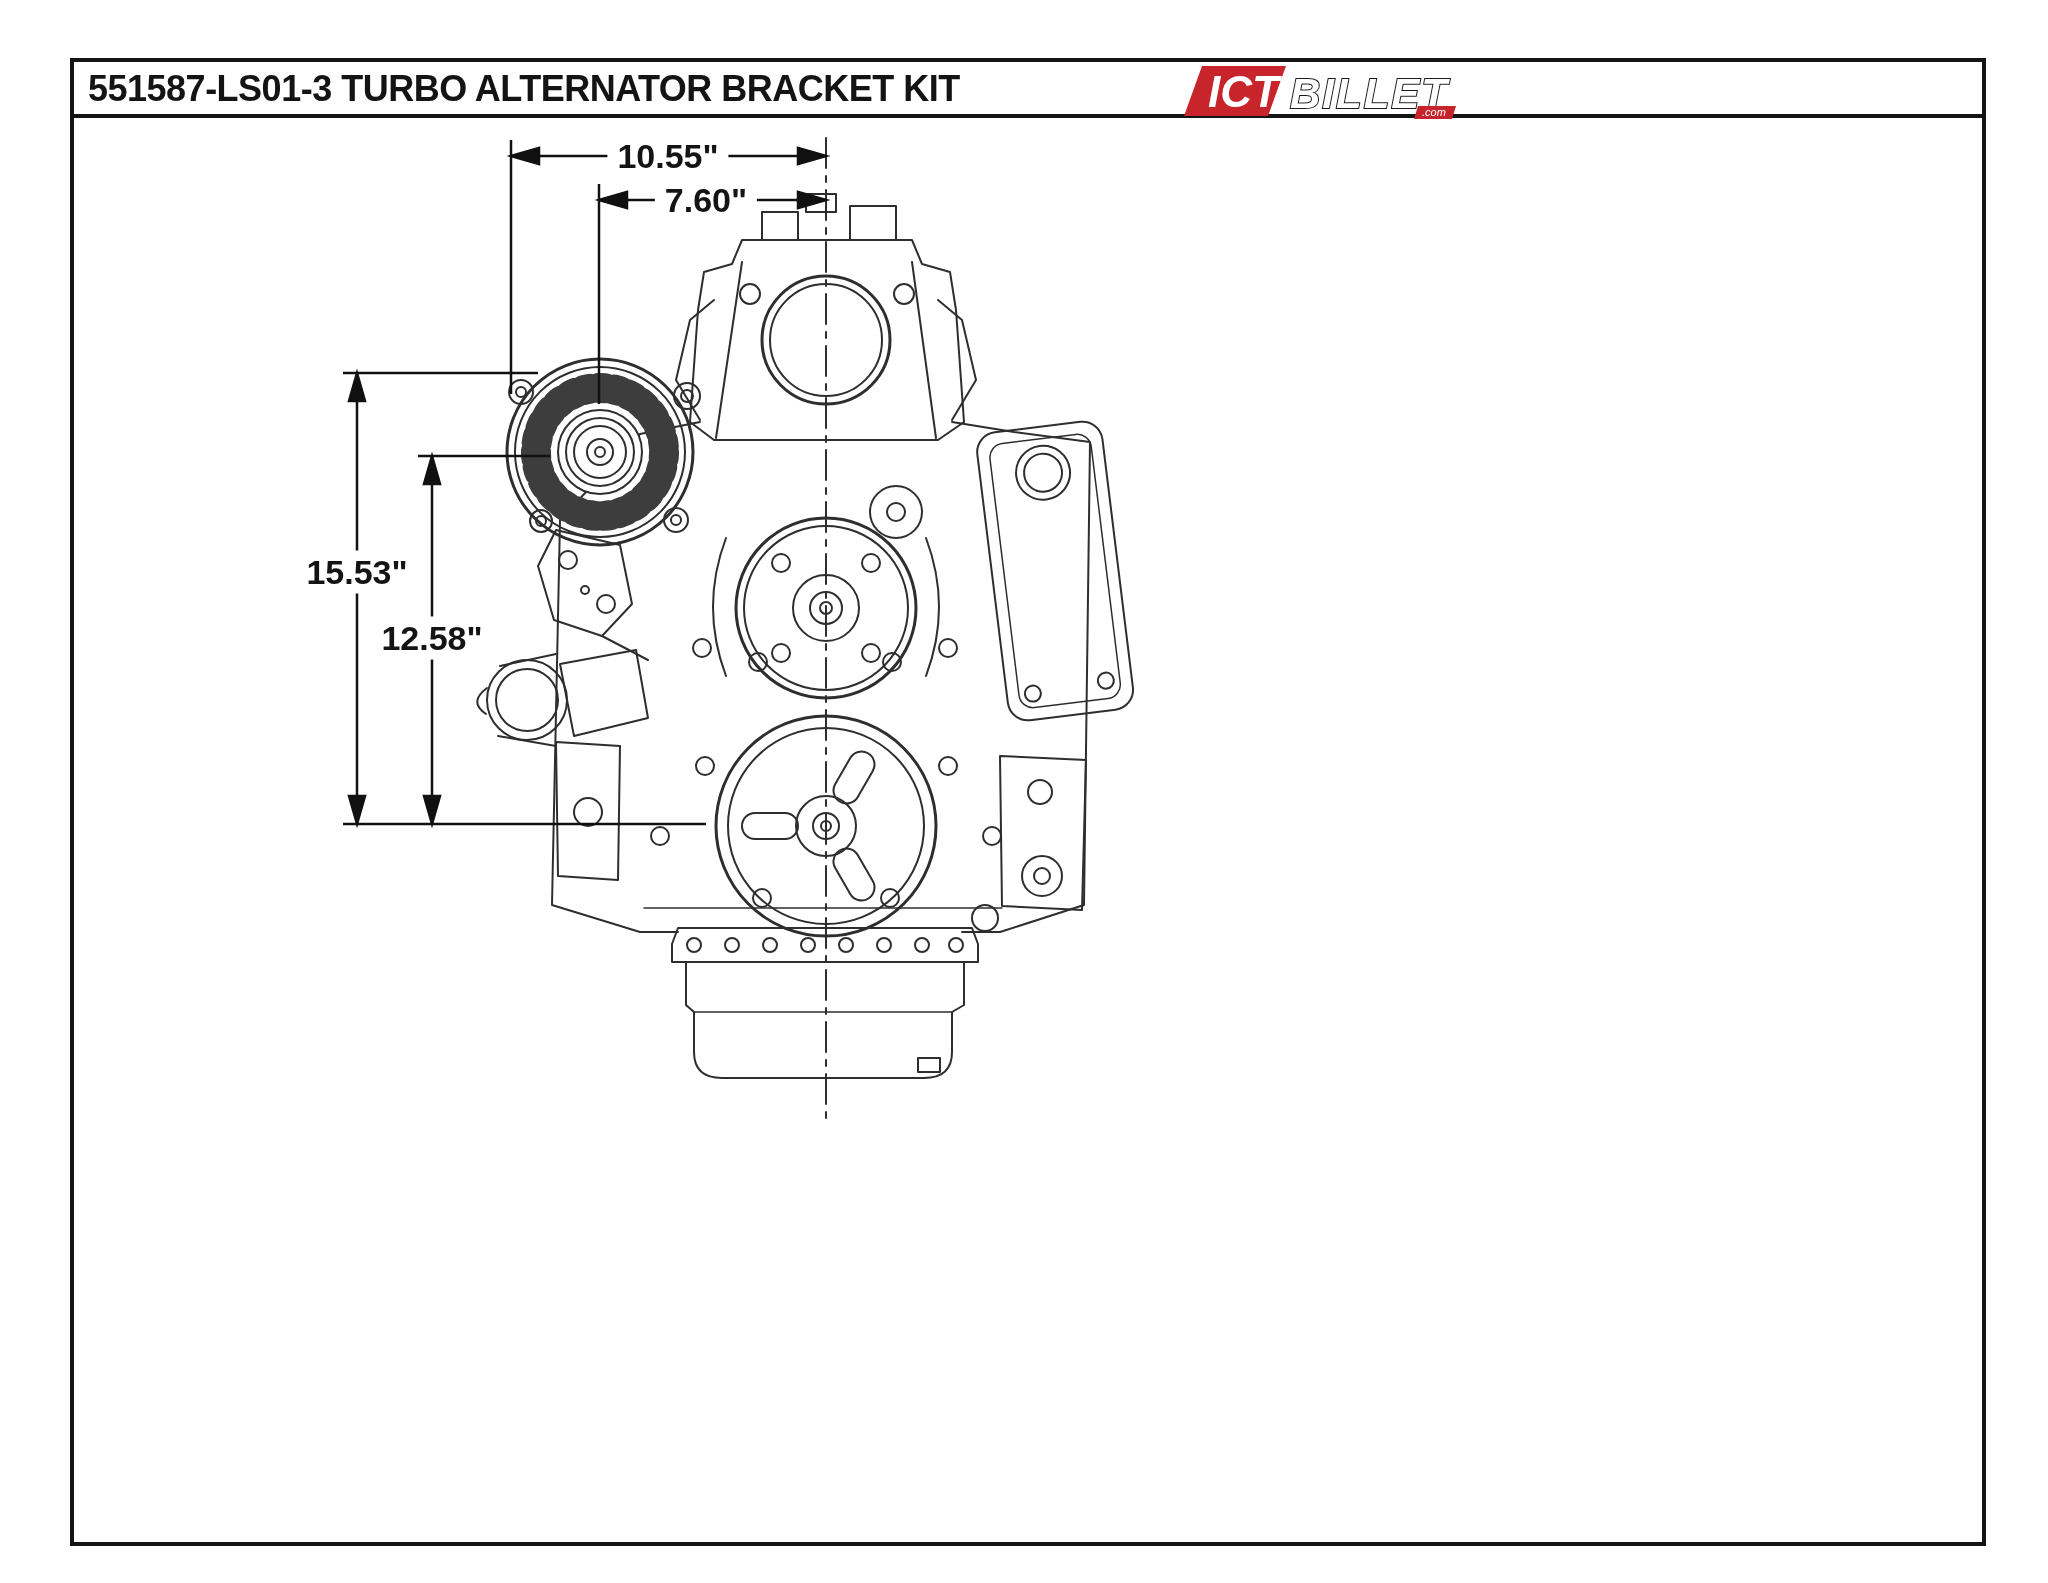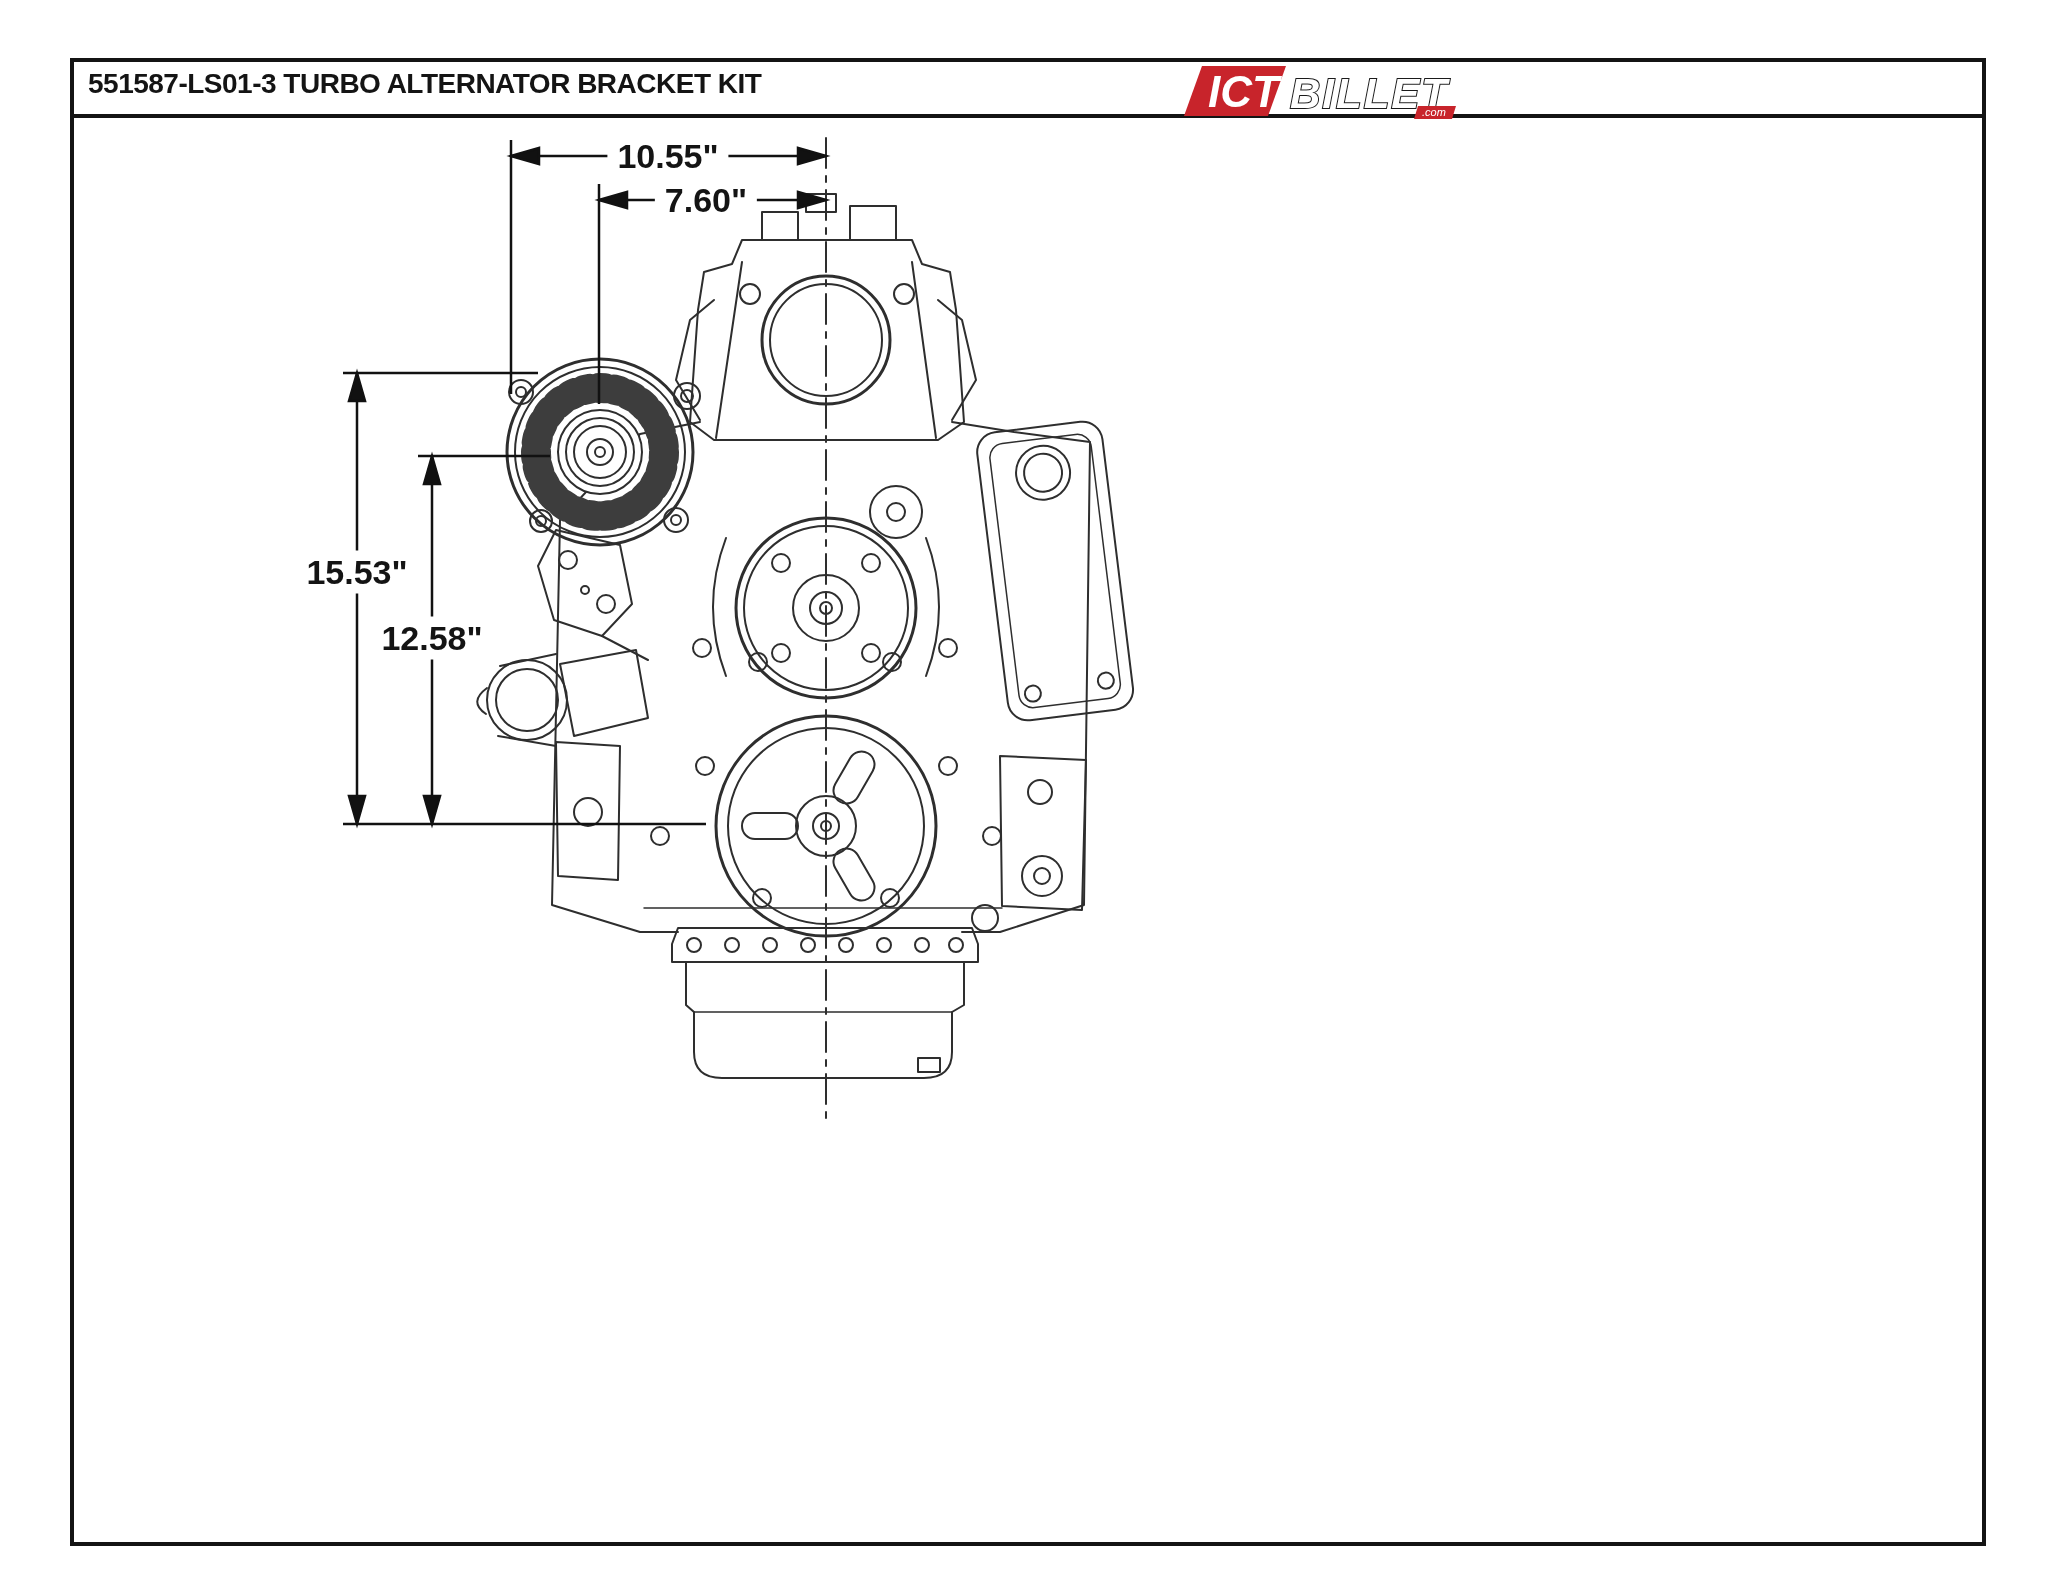--- a/index.html
+++ b/index.html
@@ -16,21 +16,21 @@
     width:1916px; height:1488px;
     border:4px solid #141414;
     background:#ffffff;
   }
   .header-rule {
     position:absolute; left:70px; top:114px;
     width:1916px; height:4px; background:#141414;
   }
   .title {
     position:absolute; left:88px; top:68px;
-    font-size:28px; font-weight:bold; letter-spacing:-0.5px;
+    font-size:36px; font-weight:bold; letter-spacing:-0.5px;
     white-space:nowrap; color:#141414;
   }
   .logo { position:absolute; left:1182px; top:62px; }
   .drawing-svg { position:absolute; left:0; top:0; }
   .dim-label {
     position:absolute; transform:translate(-50%,-50%);
     background:#ffffff; padding:2px 10px;
     font-size:34px; font-weight:bold; white-space:nowrap;
     color:#141414;
   }

